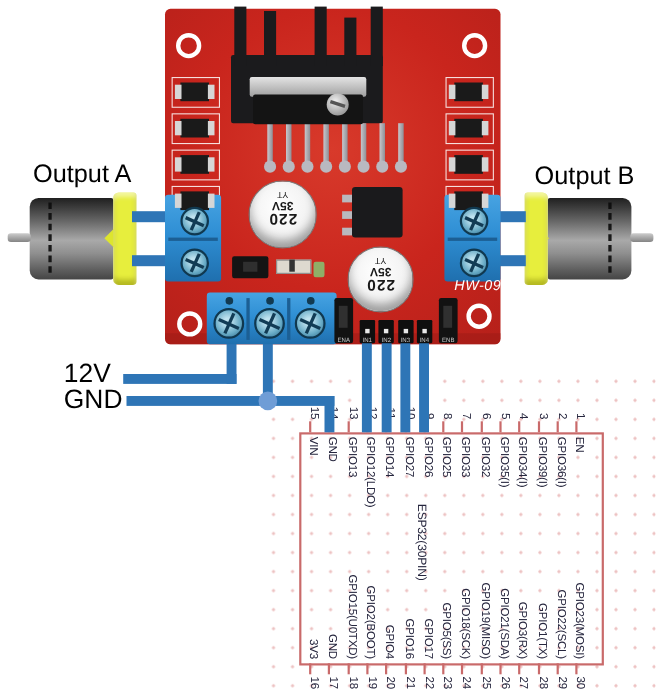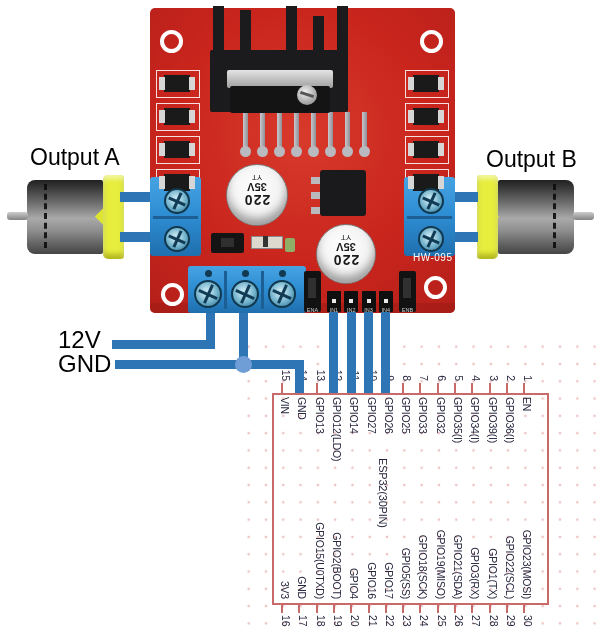--- a/index.html
+++ b/index.html
@@ -45,21 +45,21 @@
   .thole{width:7px;height:7px;border-radius:50%;background:#123a52;z-index:5;}
   .screw{border-radius:50%;z-index:6;border:2px solid #10384f;
     background:radial-gradient(circle at 45% 42%, #bfe2ef 15%, #68abc6 60%, #2a6485 100%);}
   .jumperv{width:17px;height:41px;background:#121212;border-radius:2px;z-index:4;}
   .jumperv-slot{width:8px;height:20px;background:#303030;z-index:5;}
   .hpin{width:14px;height:21px;background:#0f0f0f;z-index:4;border-radius:1px;}
   .hpin-dot{width:4px;height:4px;background:#e8e8e8;z-index:5;}
   .diode-out{width:42px;height:26px;border:1px solid rgba(255,255,255,.85);z-index:3;}
   .diode-body{width:26px;height:17px;background:#1a1a1a;z-index:4;}
   .diode-cap{width:6px;height:13px;background:#d6d6d6;z-index:4;}
-  #hw095{left:413px;top:252px;color:#fff;font-size:10px;letter-spacing:.5px;z-index:5;}
+  #hw095{left:413px;top:252px;color:#fff;font-size:13px;letter-spacing:.5px;z-index:5;font-style:italic;}
   .silk{font-size:5.5px;color:rgba(255,255,255,.75);z-index:5;width:16px;text-align:center;}
   
   .motor-body{top:180px;width:76px;height:74px;z-index:2;
     background:linear-gradient(180deg,#202020 0%,#3d3d3d 12%,#6b6b6b 30%,#a9a9a9 52%,#8f8f8f 68%,#5f5f5f 88%,#454545 100%);}
   .motor-seam{top:184px;height:64px;width:0;border-left:3px dashed #0c0c0c;z-index:3;opacity:.9;}
   .motor-cap{top:175px;width:21px;height:84px;background:#e7ee3d;z-index:3;
     box-shadow:inset 0 4px 4px rgba(255,255,255,.5), inset 0 -5px 5px rgba(120,120,0,.45);}
   .motor-nub{top:209px;width:15px;height:15px;background:#dde52e;transform:rotate(45deg);z-index:2;}
   .shaft{top:212px;width:21px;height:8px;border-radius:3px;z-index:2;
     background:linear-gradient(#cdcdcd,#848484);}

